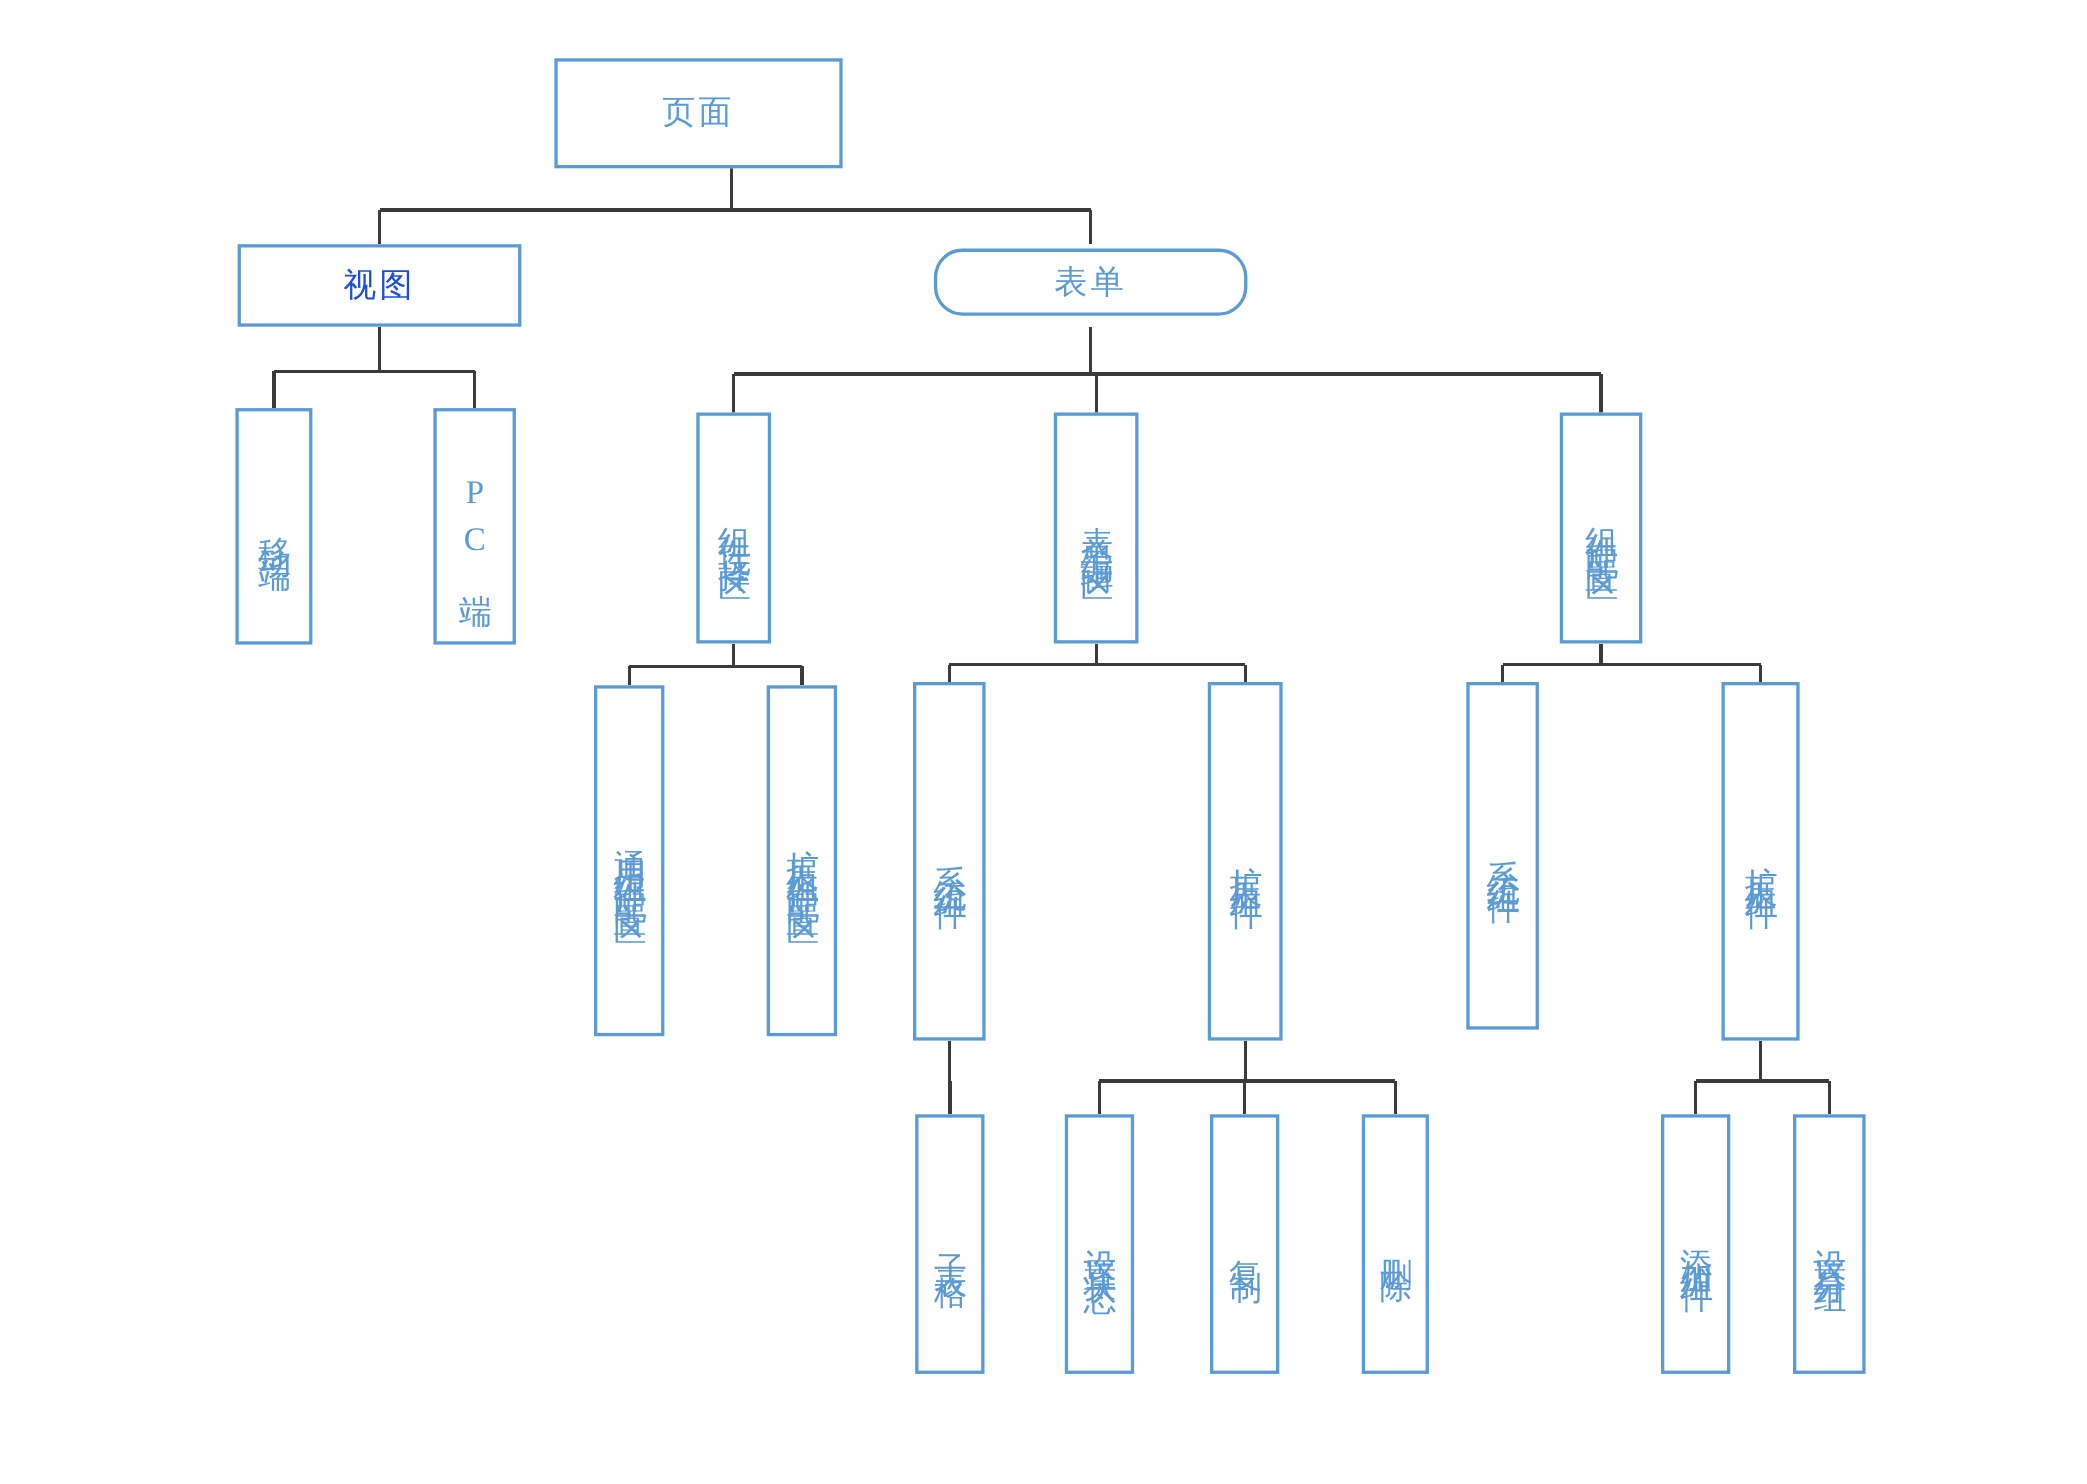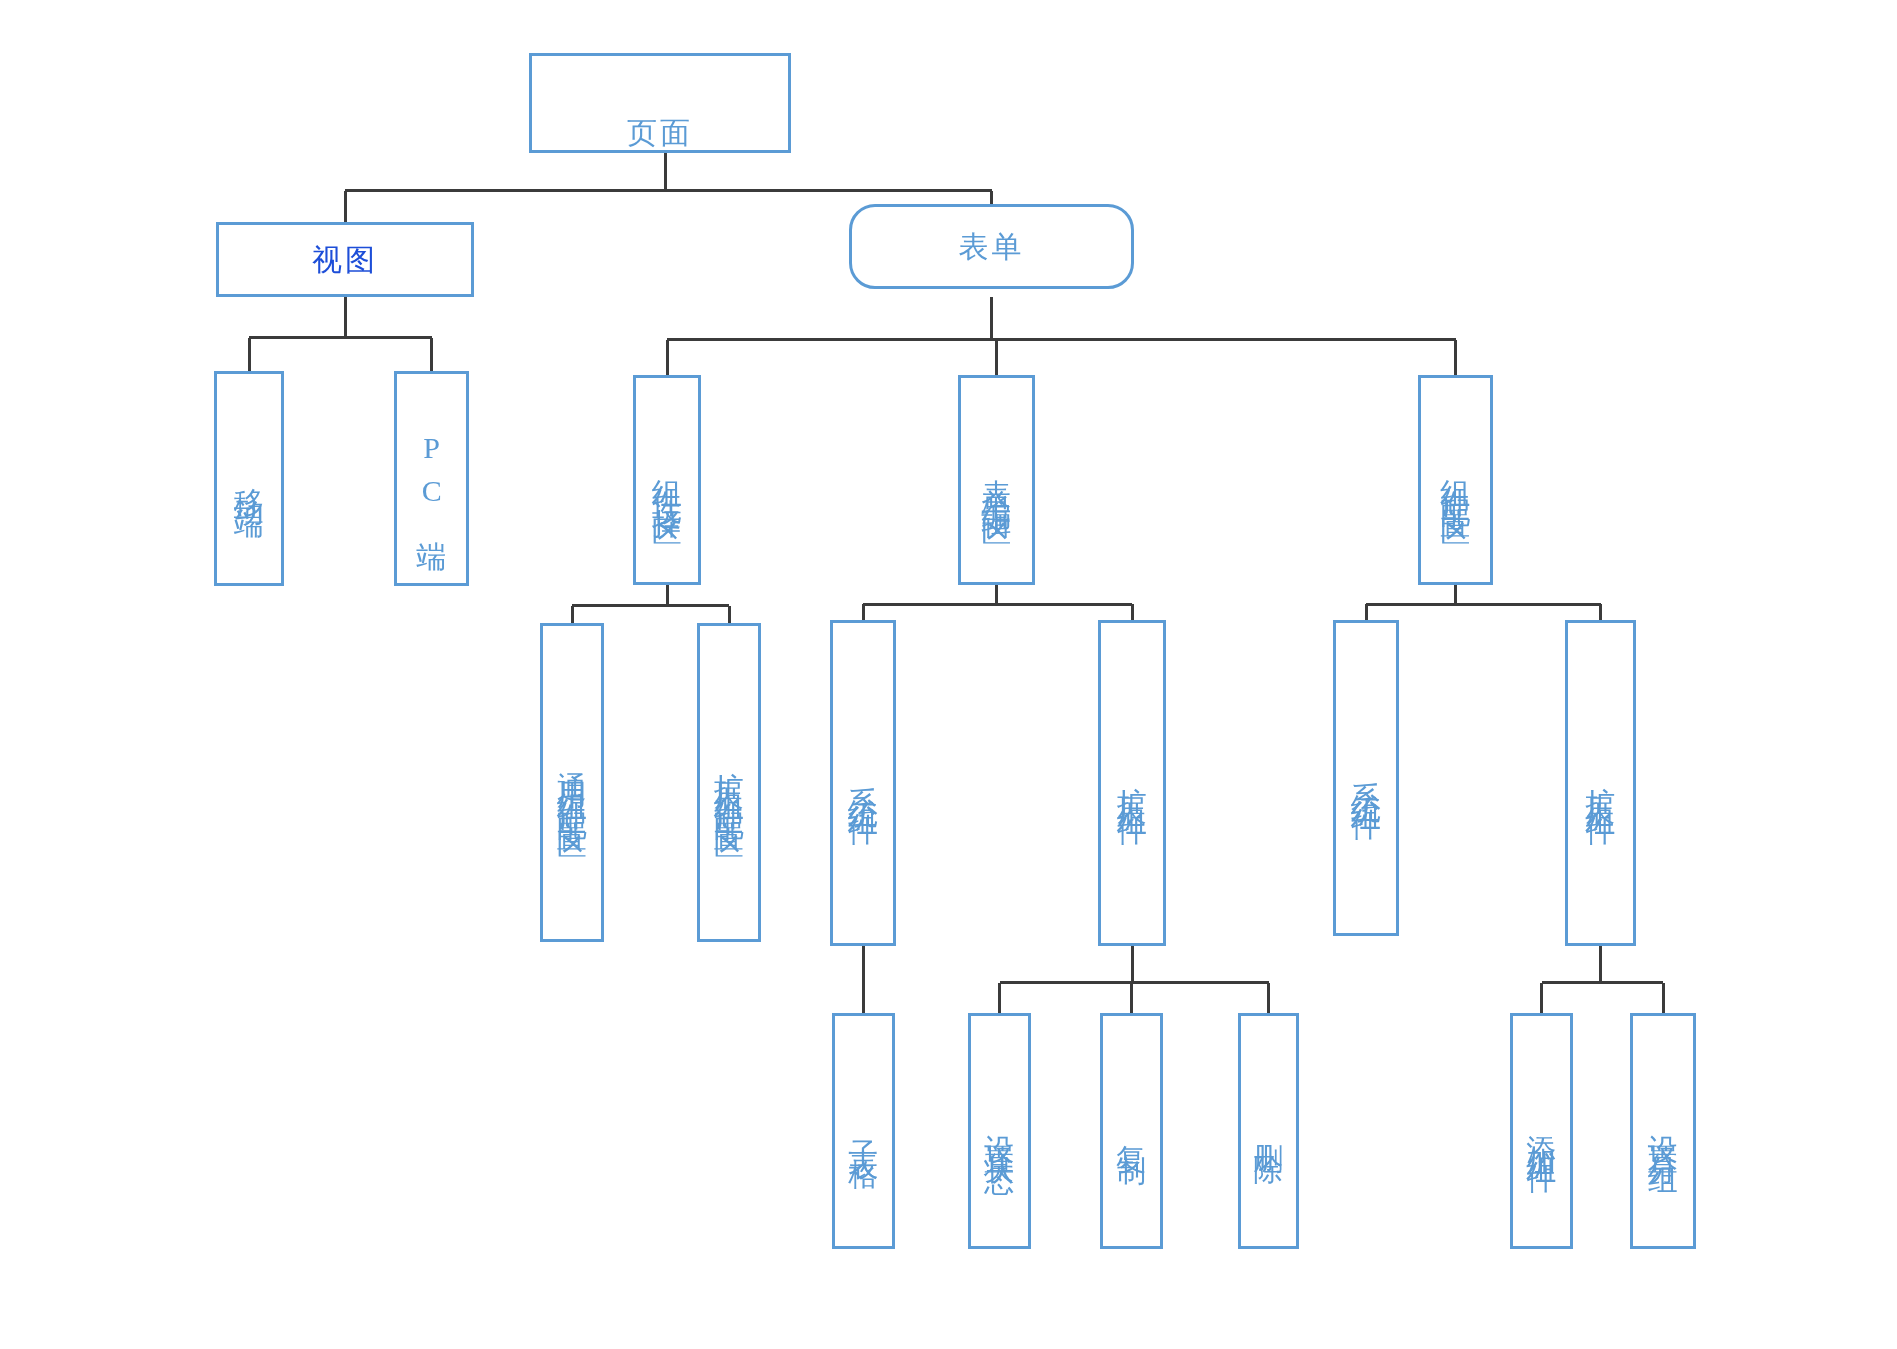--- a/index.html
+++ b/index.html
@@ -94,27 +94,27 @@
       <line x1="999.5" y1="982.85" x2="1268.5" y2="982.85" stroke="#3B3B3B" stroke-width="3" shape-rendering="crispEdges"></line>
       <line x1="999.5" y1="982.85" x2="999.5" y2="1013" stroke="#3B3B3B" stroke-width="3" shape-rendering="crispEdges"></line>
       <line x1="1131.5" y1="982.85" x2="1131.5" y2="1013" stroke="#3B3B3B" stroke-width="3" shape-rendering="crispEdges"></line>
       <line x1="1268.5" y1="982.85" x2="1268.5" y2="1013" stroke="#3B3B3B" stroke-width="3" shape-rendering="crispEdges"></line>
       <line x1="1600.5" y1="946" x2="1600.5" y2="982.85" stroke="#3B3B3B" stroke-width="3" shape-rendering="crispEdges"></line>
       <line x1="1541.5" y1="982.85" x2="1663" y2="982.85" stroke="#3B3B3B" stroke-width="3" shape-rendering="crispEdges"></line>
       <line x1="1541.5" y1="982.85" x2="1541.5" y2="1013" stroke="#3B3B3B" stroke-width="3" shape-rendering="crispEdges"></line>
       <line x1="1663" y1="982.85" x2="1663" y2="1013" stroke="#3B3B3B" stroke-width="3" shape-rendering="crispEdges"></line>
     </svg>
   <div id="node-layer">
-      <div class="node horiz" style="left: 529px; top: 53px; width: 262px; height: 100px; border-color: rgb(91, 155, 213); background: rgb(255, 255, 255); align-items: flex-end;">
+      <div class="node horiz" style="left: 504px; top: 53px; width: 262px; height: 100px; border-color: rgb(91, 155, 213); background: rgb(255, 255, 255);">
         <span class="node-label" style="color: rgb(91, 155, 213);">页面</span>
       </div>
       <div class="node horiz" style="left: 216px; top: 222px; width: 258px; height: 75px; border-color: rgb(91, 155, 213); background: rgb(255, 255, 255);">
         <span class="node-label" style="color: #1d4ed8;">视图</span>
       </div>
-      <div class="node horiz" style="left: 849px; top: 204px; width: 285px; height: 85px; border-color: rgb(91, 155, 213); background: rgb(255, 255, 255); border-radius: 26px;">
+      <div class="node horiz" style="left: 849px; top: 226px; width: 285px; height: 61px; border-color: rgb(91, 155, 213); background: rgb(255, 255, 255); border-radius: 26px;">
         <span class="node-label" style="color: rgb(91, 155, 213);">表单</span>
       </div>
       <div class="node vert" style="left: 214px; top: 371px; width: 70px; height: 215px; border-color: rgb(91, 155, 213); background: rgb(255, 255, 255);">
         <span class="node-label" style="color: rgb(91, 155, 213);">移动端</span>
       </div>
       <div class="node vert" style="left: 394px; top: 371px; width: 75px; height: 215px; border-color: rgb(91, 155, 213); background: rgb(255, 255, 255);">
         <span class="node-label" style="color: rgb(91, 155, 213);">PC端</span>
       </div>
       <div class="node vert" style="left: 633px; top: 375px; width: 68px; height: 210px; border-color: rgb(91, 155, 213); background: rgb(255, 255, 255);">
         <span class="node-label" style="color: rgb(91, 155, 213);">组件选择区</span>

